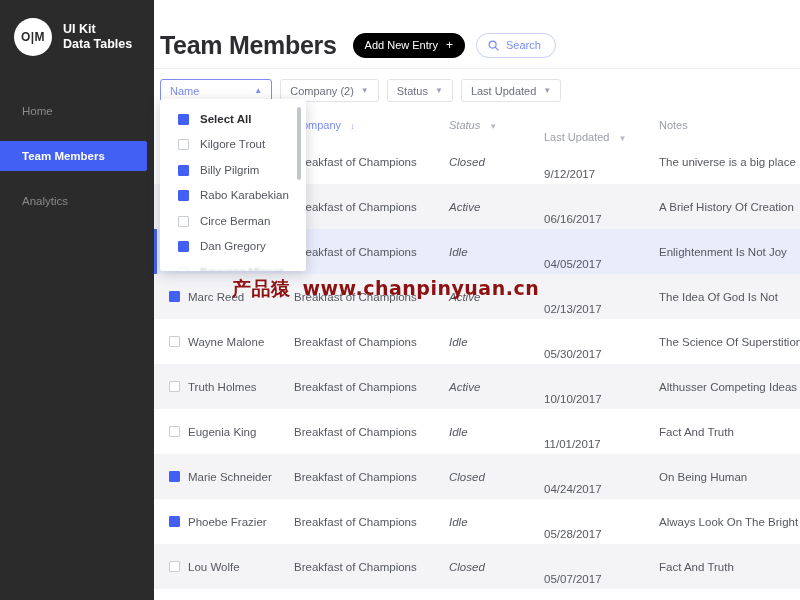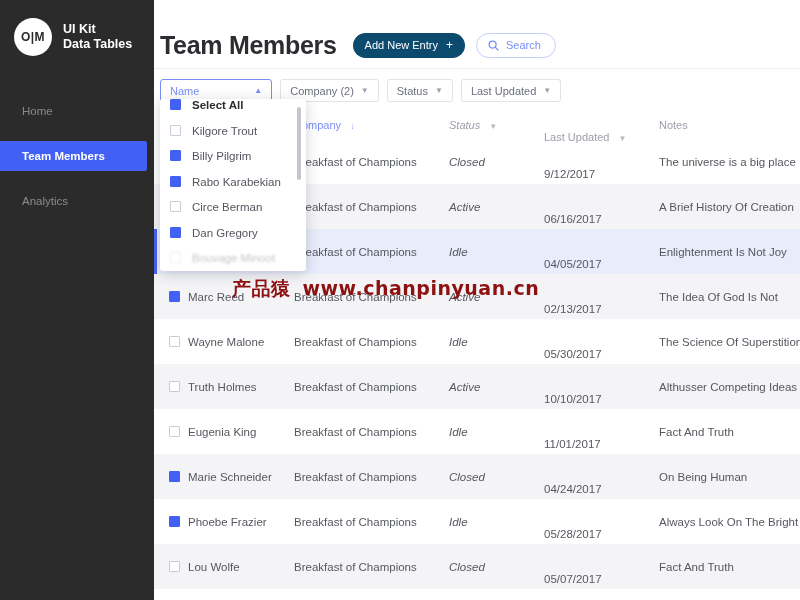--- a/index.html
+++ b/index.html
@@ -48,21 +48,21 @@
 
   .page-header {
     display: flex; align-items: center;
     padding: 22px 0 0 6px; height: 68px;
   }
   .page-title {
     font-size: 25px; font-weight: bold; color: #2c2c31;
     letter-spacing: -.3px; margin-right: 16px;
   }
   .btn-primary {
-    background: #0c4a6e; color: #fff;
+    background: #000000; color: #fff;
     border-radius: 14px; height: 25px;
     display: inline-flex; align-items: center;
     padding: 0 12px; font-size: 11px; white-space: nowrap;
   }
   .btn-primary .plus { margin-left: 8px; font-size: 12px; }
   .btn-search {
     margin-left: 11px;
     border: 1px solid #c6cffa; color: #7b8df5;
     border-radius: 14px; height: 25px;
     display: inline-flex; align-items: center;
@@ -115,22 +115,22 @@
 
   
   .dropdown {
     position: absolute; left: 6px; top: 99px;
     width: 146px; height: 172px;
     background: #ffffff; border-radius: 3px;
     box-shadow: 0 3px 14px rgba(40,44,63,.22);
     overflow: hidden; z-index: 5;
   }
   .dd-item {
-    display: flex; align-items: flex-start; height: 25.5px;
-    padding-left: 10px; font-size: 11.5px; color: #53565e;
+    display: flex; align-items: flex-end; height: 25.5px;
+    padding-left: 18px; font-size: 11.5px; color: #53565e;
   }
   .dd-item.bold { font-weight: bold; color: #2c2c31; }
   .dd-item .cb { margin-right: 11px; flex: 0 0 11px; }
   .dd-item.cut { opacity: .35; filter: blur(1.1px); }
   .dd-scroll {
     position: absolute; right: 5px; top: 8px;
     width: 4px; height: 73px; border-radius: 2px; background: #c4c6cd;
   }
 
   

